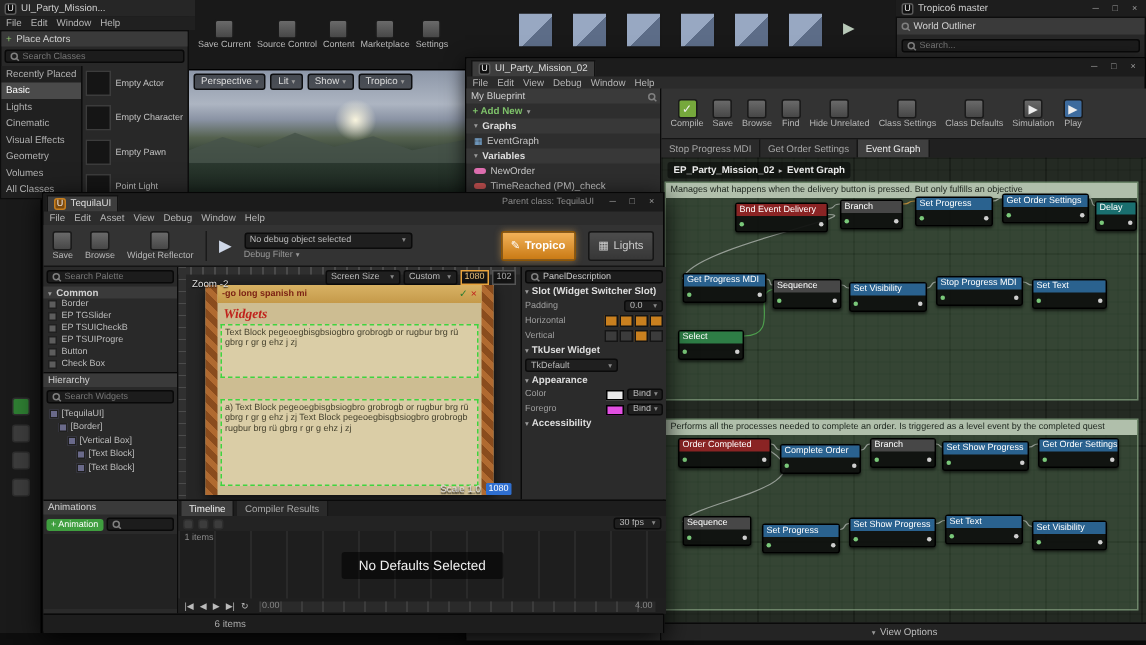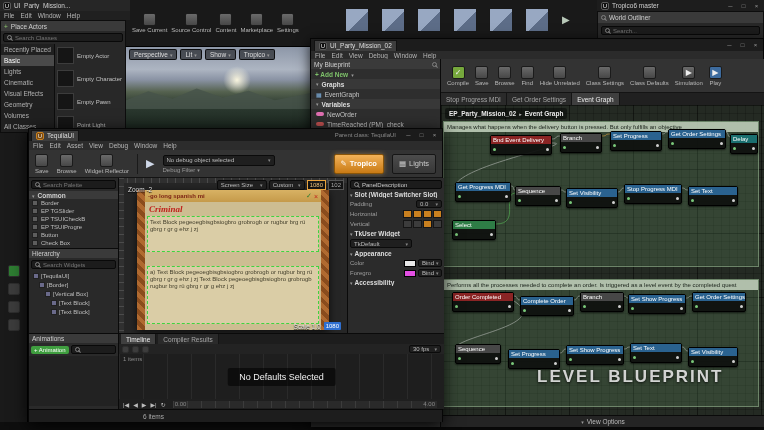--- a/index.html
+++ b/index.html
@@ -506,21 +506,20 @@
 
           <div class="gnode" style="left: 189px; top: 238px; width: 52px;">
             <div class="gh" style="background: rgb(42, 98, 143);">Set Text</div>
           </div>
 
           <div class="gnode" style="left: 247px; top: 242px; width: 50px;">
             <div class="gh" style="background: rgb(42, 98, 143);">Set Visibility</div>
           </div>
         </div>
 
-      <div class="wm" style="left:96px;top:262px">LEVEL BLUEPRINT</div>
     </div>
 
     <div class="abs flex" style="left:130px;top:376px;width:324px;height:12px;background:#242424;border-top:1px solid #0a0a0a;justify-content:center;gap:3px">
       <span class="g-caret"></span>
       <span style="font-size:6.5px;color:#bbb">View Options</span>
     </div>
   </div>
 
   <div class="abs" style="left:28px;top:128px;width:415px;height:294px;background:#2c2c2c;border:1px solid #060606;box-shadow:0 4px 16px rgba(0,0,0,.9);z-index:30">
     <div class="abs flex" style="left:0;top:0;width:413px;height:12px;background:#1b1b1b;justify-content:space-between">
@@ -681,21 +680,21 @@
       <div class="abs" style="left:18px;top:12px;width:192px;height:140px;background:#cdbd92;box-shadow:0 2px 8px rgba(0,0,0,.7)">
         <div class="abs wstrip" style="left:0;top:0;width:8px;height:140px"></div>
         <div class="abs wstrip" style="left:184px;top:0;width:8px;height:140px"></div>
         <div class="abs flex" style="left:8px;top:0;width:176px;height:12px;background:linear-gradient(#d8b264,#c59a4a);justify-content:space-between;padding:0 3px">
           <span style="font-size:6px;font-weight:bold;color:#7a1f12">-go long spanish mi</span>
           <span class="flex" style="gap:2px;font-size:7px">
             <span class="g-check" style="color:#2e7d32"></span>
             <span class="g-cross" style="color:#c0221c"></span>
           </span>
         </div>
-        <span class="abs" style="left:12px;top:14px;font-family:'Liberation Serif',serif;font-style:italic;font-weight:bold;font-size:9px;color:#c0221c">Criminal</span>
+        <span class="abs" style="left:12px;top:14px;font-family:'Liberation Serif',serif;font-style:italic;font-weight:bold;font-size:9px;color:#c0221c">Widgets</span>
         <div class="abs para" style="left:10px;top:26px;width:172px;height:36px">Text Block  pegeoegbisgbsiogbro grobrogb or rugbur brg rü gbrg r gr g ehz j zj</div>
         <div class="abs para" style="left:10px;top:76px;width:172px;height:58px">a) Text Block pegeoegbisgbsiogbro grobrogb or rugbur brg rü gbrg r gr g ehz j zj Text Block pegeoegbisgbsiogbro grobrogb rugbur brg rü gbrg r gr g ehz j zj</div>
       </div>
 
       <div class="abs flex" style="right:6px;bottom:3px;gap:3px;z-index:3">
         <span style="font-size:6.5px;color:#ddd;text-shadow:0 1px 1px #000">Scale 1.0</span>
         <span class="bluebadge" style="background: rgb(47, 111, 208);">1080</span>
       </div>
     </div>
 

